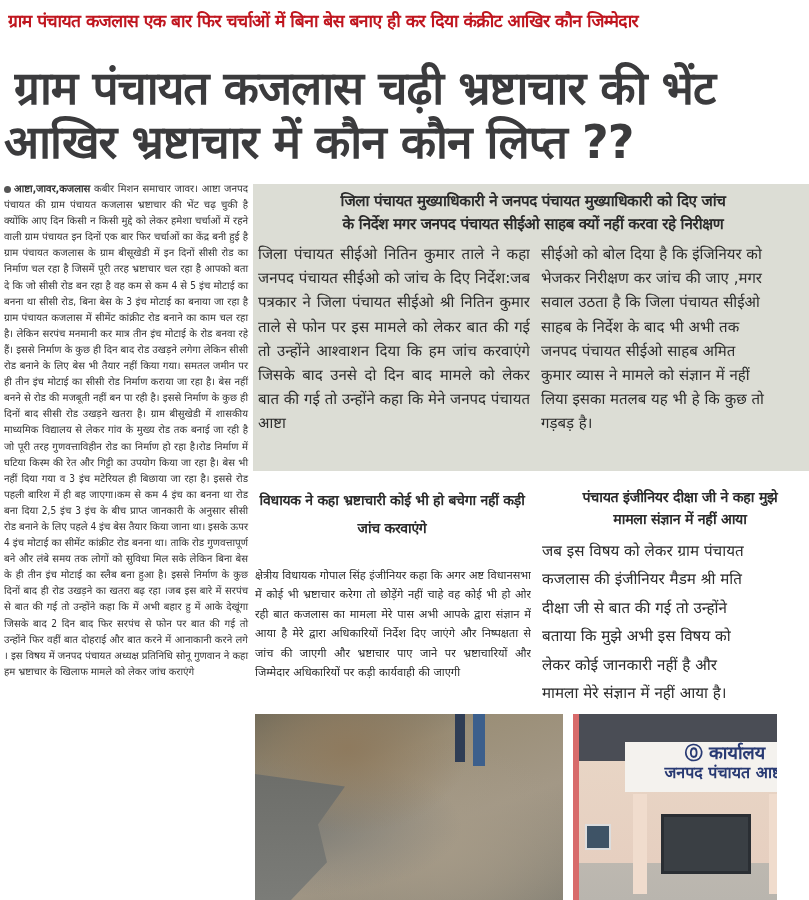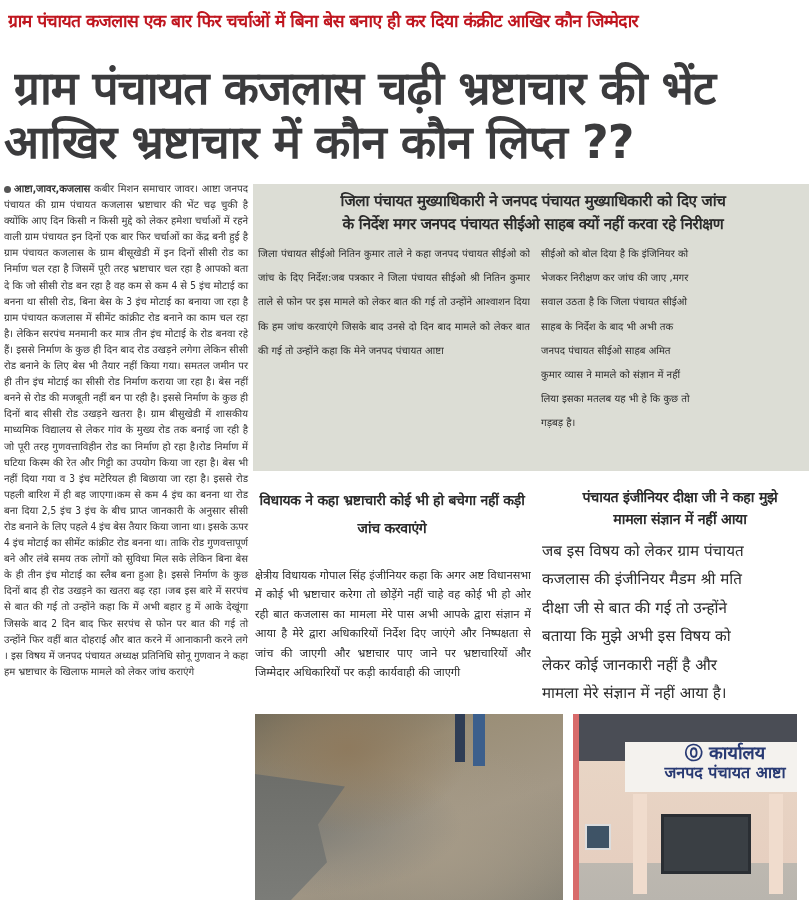--- a/index.html
+++ b/index.html
@@ -30,21 +30,21 @@
   .grey-box {
     position: absolute; left: 253px; top: 184px; width: 556px; height: 287px;
     background: #dcddd5;
   }
   .grey-title {
     position: absolute; left: 253px; top: 190px; width: 560px; text-align: center;
     font-size: 15.2px; font-weight: bold; line-height: 23px; color: #2b2b2b; letter-spacing: -0.4px;
     white-space: nowrap;
   }
   .col-text {
-    position: absolute; font-size: 10px; line-height: 24.2px; color: #2b2b2b; text-align: justify;
+    position: absolute; font-size: 15px; line-height: 24.2px; color: #2b2b2b; text-align: justify;
     text-align-last: left; overflow: hidden;
   }
   .grey-col1 { left: 258px; top: 242px; width: 272px; }
   .grey-col2 { left: 541px; top: 242px; width: 280px; white-space: nowrap; }
 
   .sub-head {
     position: absolute; font-weight: bold; color: #2b2b2b; text-align: center; letter-spacing: -0.3px;
   }
   .mla-head { left: 252px; top: 486px; width: 280px; font-size: 14px; line-height: 28px; }
   .eng-head { left: 540px; top: 486px; width: 280px; font-size: 14.2px; line-height: 22px; white-space: nowrap; }
@@ -61,21 +61,21 @@
       radial-gradient(ellipse at 60% 70%, #a59a87 0%, rgba(165,154,135,0) 55%),
       linear-gradient(160deg, #6f6a5a 0%, #9b8f78 30%, #a39886 60%, #8a8578 100%);
   }
   .road-asphalt {
     position: absolute; left: 0; top: 60px; width: 90px; height: 126px;
     background: linear-gradient(180deg, #6d6e6a, #7b7c78);
     clip-path: polygon(0 0, 100% 10%, 70% 40%, 80% 70%, 40% 100%, 0 100%);
   }
   .person-leg { position: absolute; background: #2f3d55; }
   .photo-office {
-    left: 573px; top: 714px; width: 224px; height: 186px;
+    left: 573px; top: 714px; width: 204px; height: 186px;
     background: linear-gradient(180deg, #4a4d55 0%, #4a4d55 25%, #e8d5c5 25%, #e6cfc0 80%, #bdb8b0 80%, #b9b5ae 100%);
   }
   .office-sign {
     position: absolute; left: 52px; top: 28px; width: 200px; height: 50px; background: #f4f2ee;
     color: #283a73; font-weight: bold; text-align: center;
   }
   .office-sign .s1 { font-size: 18px; line-height: 22px; }
   .office-sign .s2 { font-size: 16px; line-height: 18px; white-space: nowrap; }
   .office-door {
     position: absolute; left: 88px; top: 100px; width: 90px; height: 60px;

